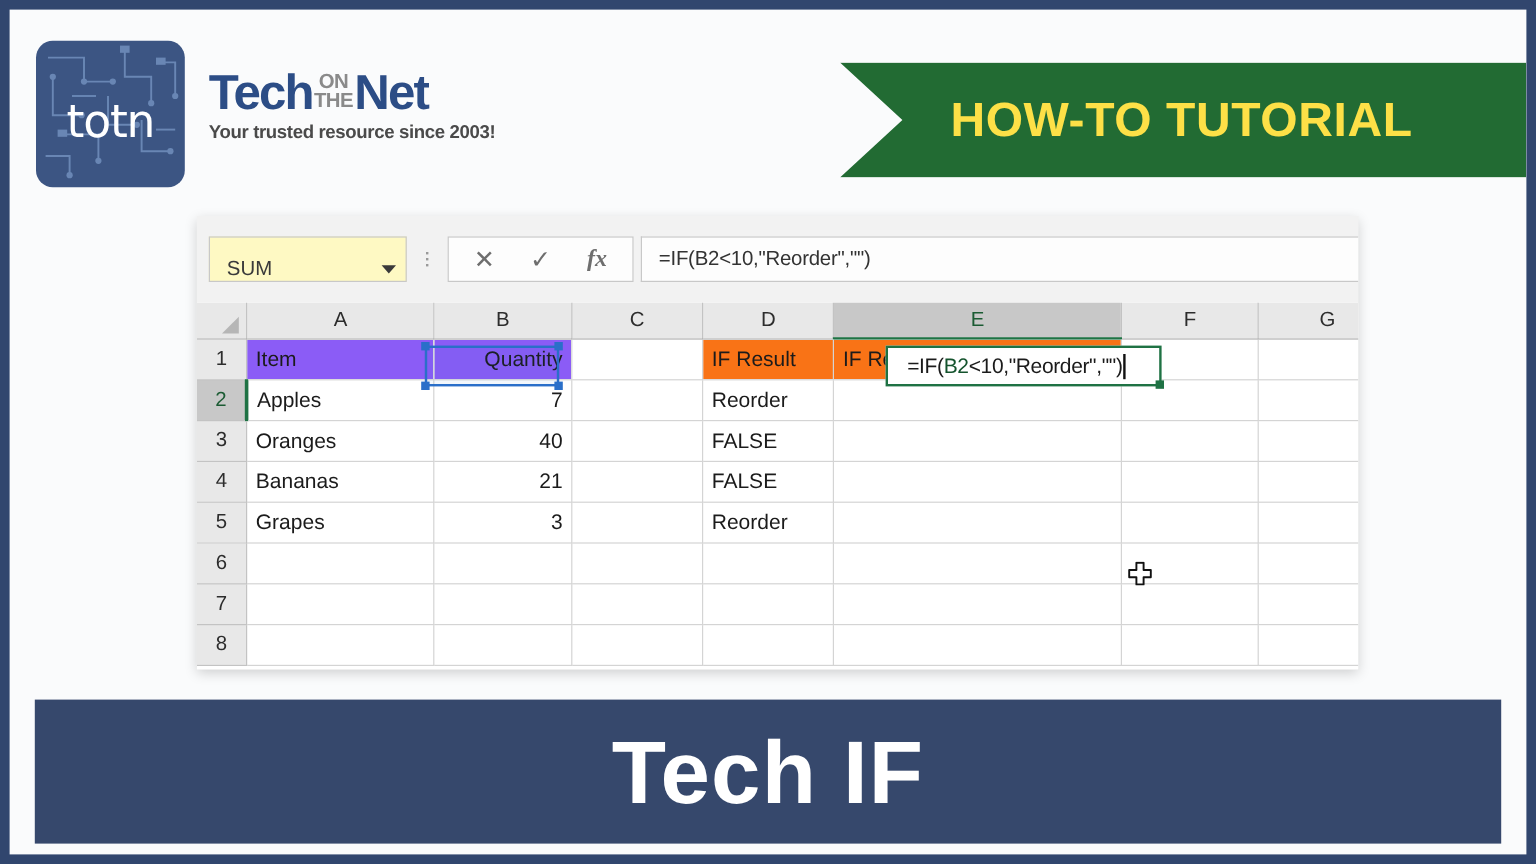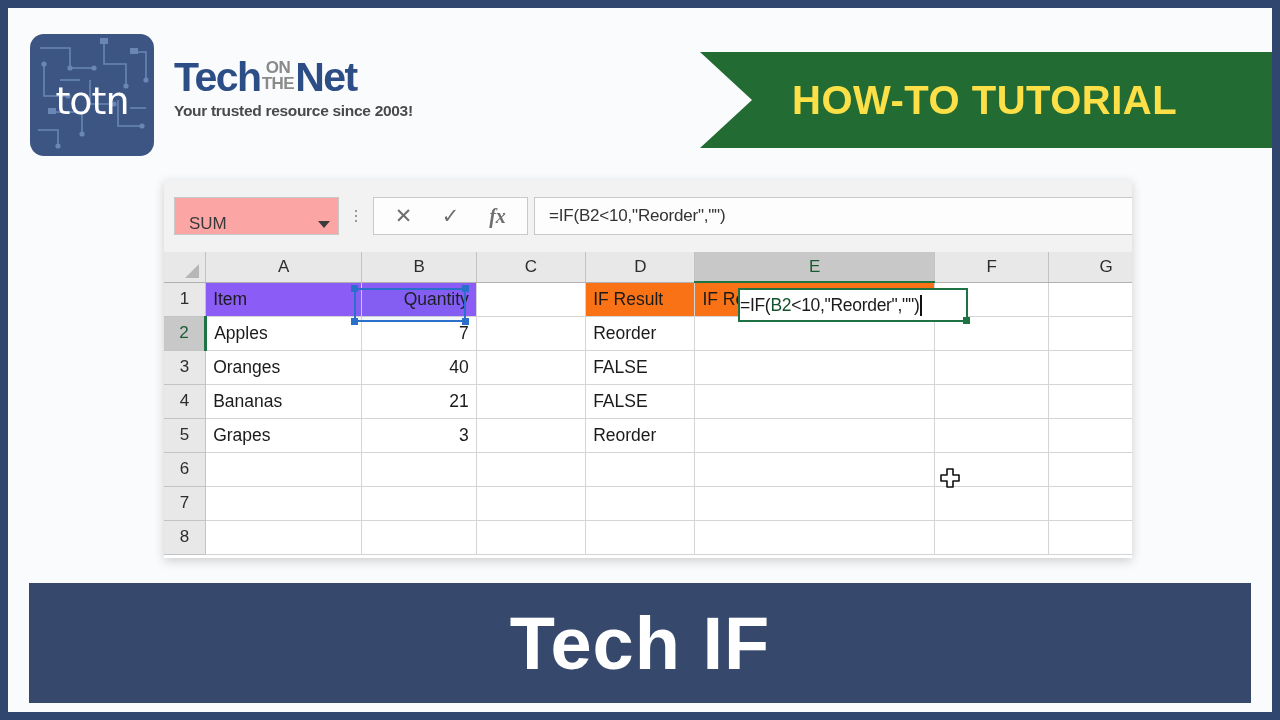--- a/index.html
+++ b/index.html
@@ -106,21 +106,21 @@
   
   #formula-bar {
     position: relative;
     height: 72px;
     background: #f2f2f2;
     display: flex; align-items: center;
     padding: 0 0 0 10px;
   }
   #name-box {
     width: 165px; height: 38px;
-    background: #fca5a5;
+    background: #fef9c3;
     border: 1px solid #c8c8c8;
     display: flex; align-items: center;
     padding: 16px 8px 0 14px;
     font-size: 17px;
     color: #3a3a3a;
   }
   #name-box .nb-text { flex: 1; }
   #name-box .caret-down {
     width: 0; height: 0;
     border-left: 6px solid transparent;
@@ -255,21 +255,21 @@
   #b2-marquee .hdl.br { right: -5px; bottom: -5px; }
 
   
   #e2-edit {
     position: absolute;
     left: 574px; top: 36px;
     width: 230px; height: 34px;
     border: 2px solid #1f7244;
     background: #ffffff;
     display: flex; align-items: center;
-    padding-left: 0;
+    padding-left: 16px;
     font-size: 17.5px;
     color: #1b1b1b;
     letter-spacing: -0.3px;
     white-space: nowrap;
   }
   #e2-edit .ref { color: #14532d; }
   #e2-edit .tcaret {
     display: inline-block;
     width: 1.5px; height: 21px;
     background: #111;

